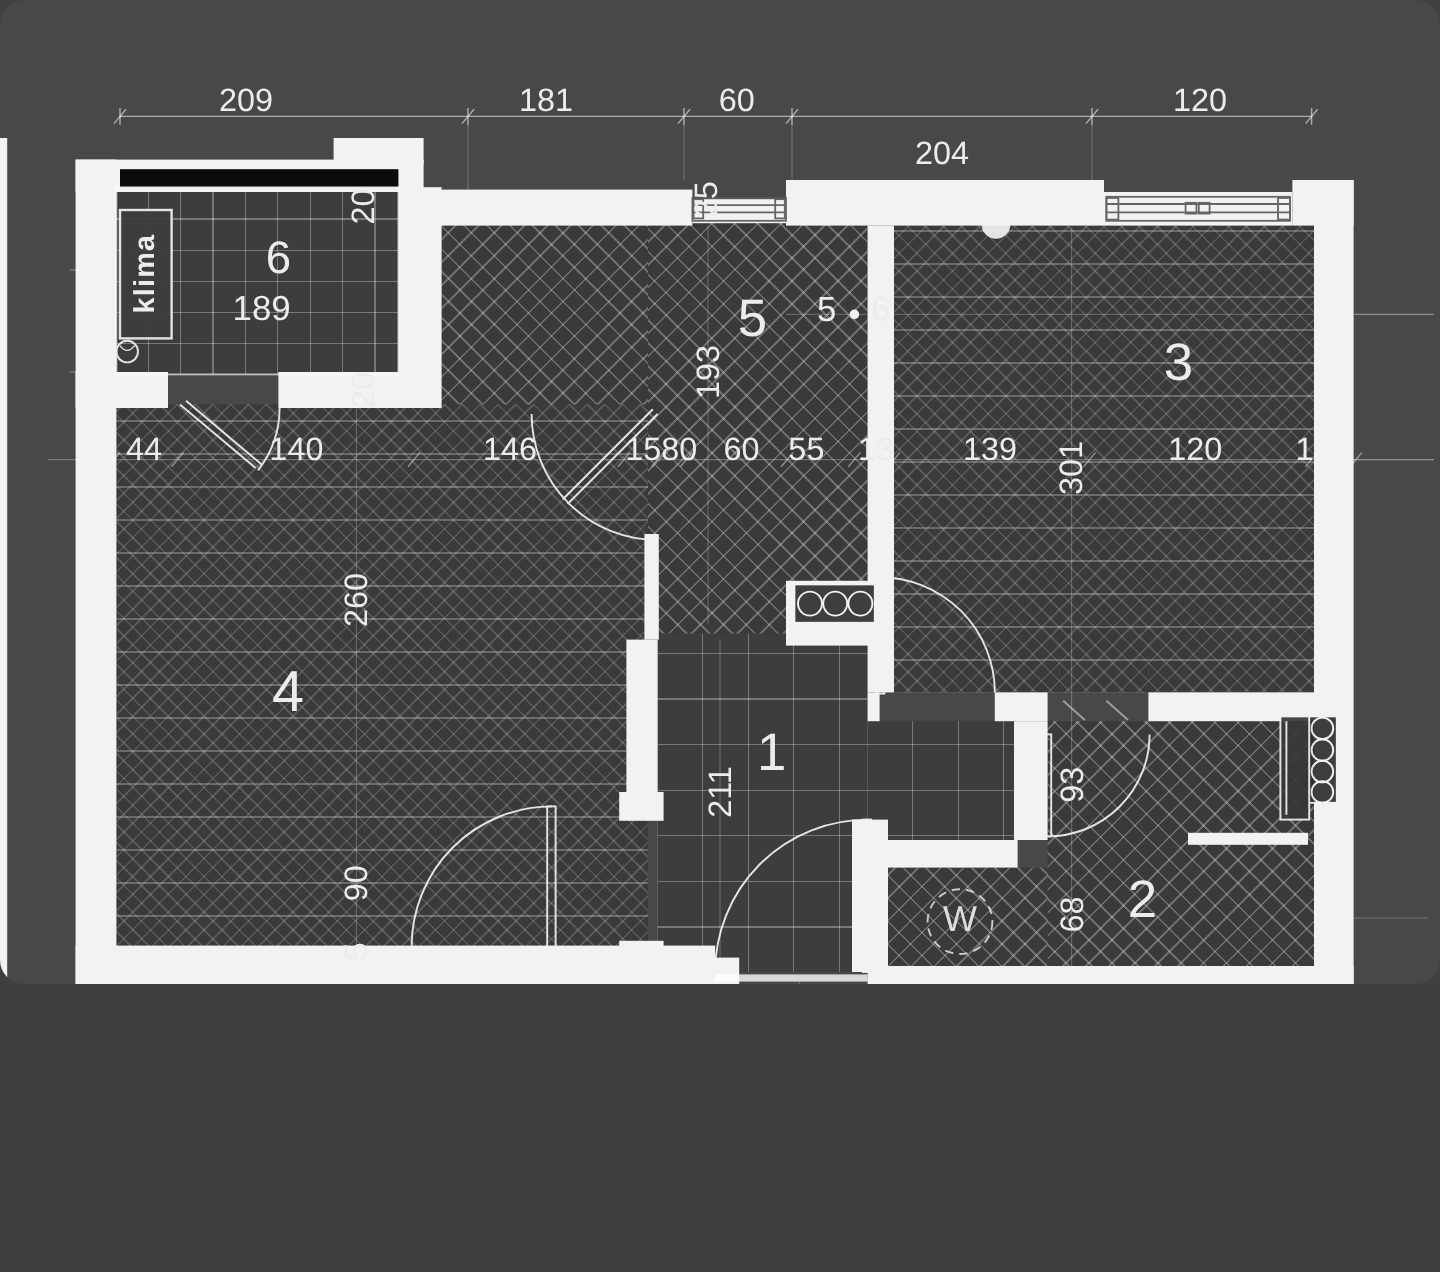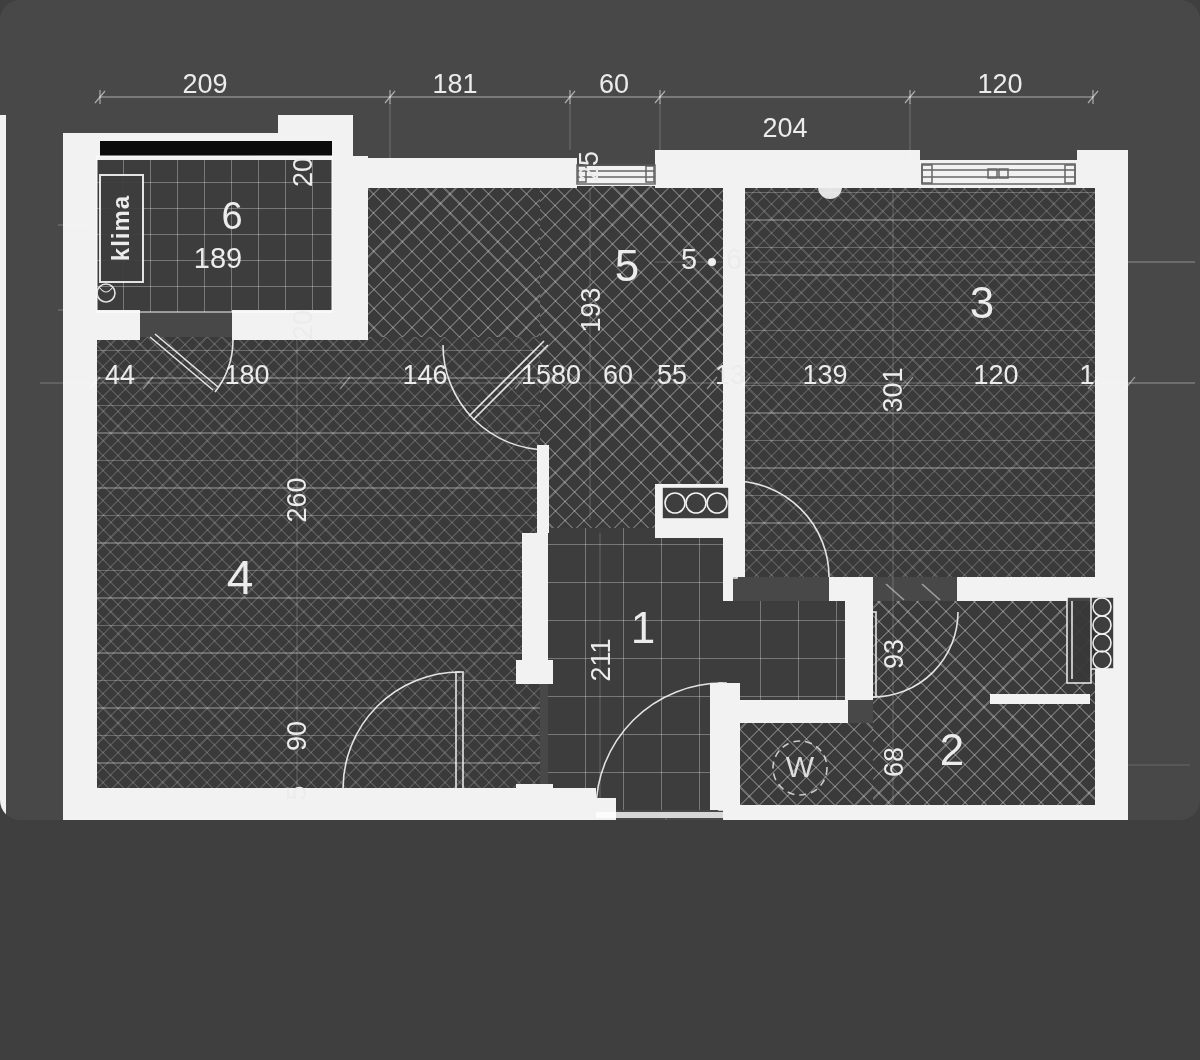--- a/index.html
+++ b/index.html
@@ -218,21 +218,21 @@
     <circle cx="712" cy="262" r="4" fill="#f0f0f0" stroke="none"></circle>
   </svg>
 
   <div id="labels-layer">
       <span class="lbl dim" style="left: 205px; top: 84px;">209</span>
       <span class="lbl dim" style="left: 455px; top: 84px;">181</span>
       <span class="lbl dim" style="left: 614px; top: 84px;">60</span>
       <span class="lbl dim" style="left: 785px; top: 84px; margin-top: 44px;">204</span>
       <span class="lbl dim" style="left: 1000px; top: 84px;">120</span>
       <span class="lbl dim" style="left: 120px; top: 375px;">44</span>
-      <span class="lbl dim" style="left: 247px; top: 375px;">180</span>
+      <span class="lbl dim" style="left: 247px; top: 375px;">140</span>
       <span class="lbl dim" style="left: 425px; top: 375px;">146</span>
       <span class="lbl dim" style="left: 551px; top: 375px;">1580</span>
       <span class="lbl dim" style="left: 618px; top: 375px;">60</span>
       <span class="lbl dim" style="left: 672px; top: 375px;">55</span>
       <span class="lbl dim" style="left: 730px; top: 375px;">13</span>
       <span class="lbl dim" style="left: 825px; top: 375px;">139</span>
       <span class="lbl dim" style="left: 996px; top: 375px;">120</span>
       <span class="lbl dim" style="left: 1087px; top: 375px;">1</span>
       <span class="lbl dim-v" style="left: 303px; top: 172px; transform: translate(-50%, -50%) rotate(-90deg);">20</span>
       <span class="lbl dim-v" style="left: 303px; top: 325px; transform: translate(-50%, -50%) rotate(-90deg);">20</span>

